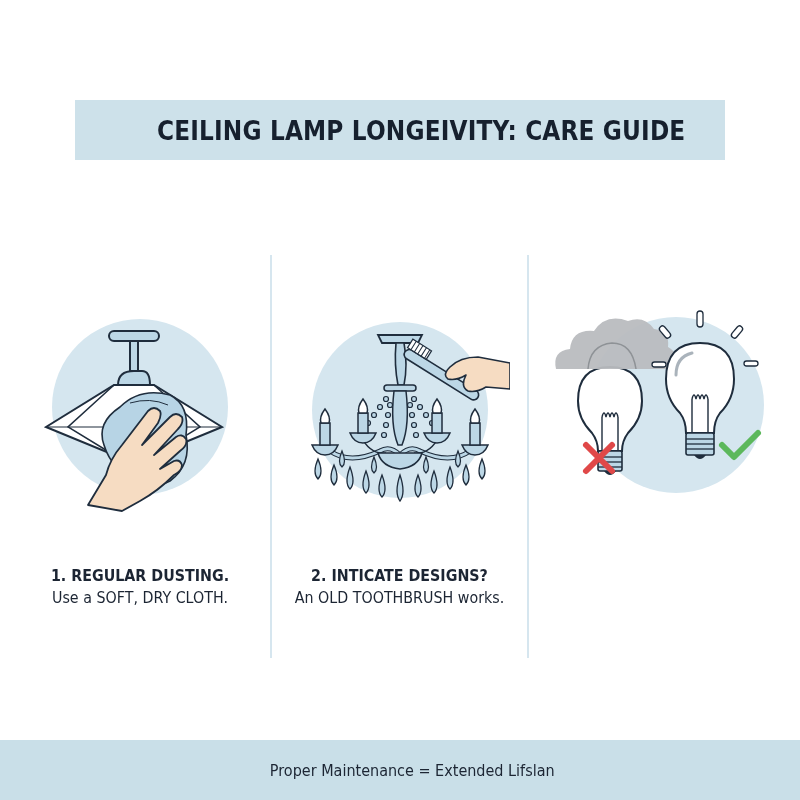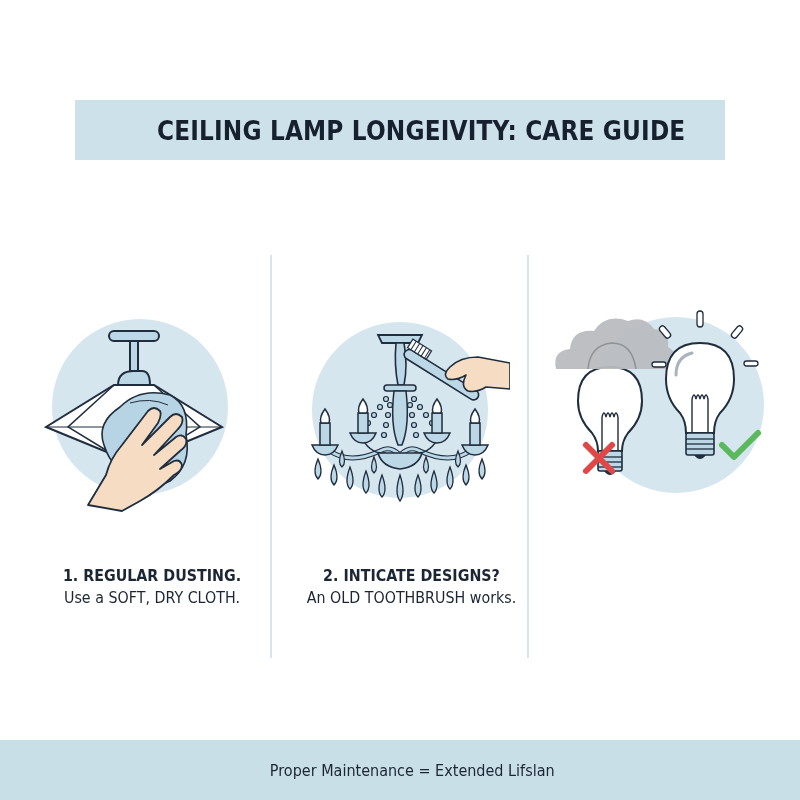--- a/index.html
+++ b/index.html
@@ -23,21 +23,21 @@
   }
 
   .panel {
     position: absolute; top: 255px; height: 403px;
   }
   .illus {
     position: absolute; left: 0; top: 40px; width: 100%; height: 220px;
     display: flex; justify-content: center;
   }
   .caption {
-    position: absolute; left: 12px; top: 310px; width: 100%;
+    position: absolute; left: 0; top: 310px; width: 100%;
     text-align: center; font-size: 15.5px; line-height: 22px; color: #1c2533;
   }
   .caption .head { font-weight: bold; display: block; transform: scaleX(0.92); white-space: nowrap; }
   .caption .body { display: block; transform: scaleX(0.92); white-space: nowrap; }
 
   .footer {
     position: absolute; left: 0; top: 740px; width: 800px; height: 60px;
     background: #c9dfe8;
     display: flex; align-items: center; justify-content: center; padding-left: 24px;
   }

